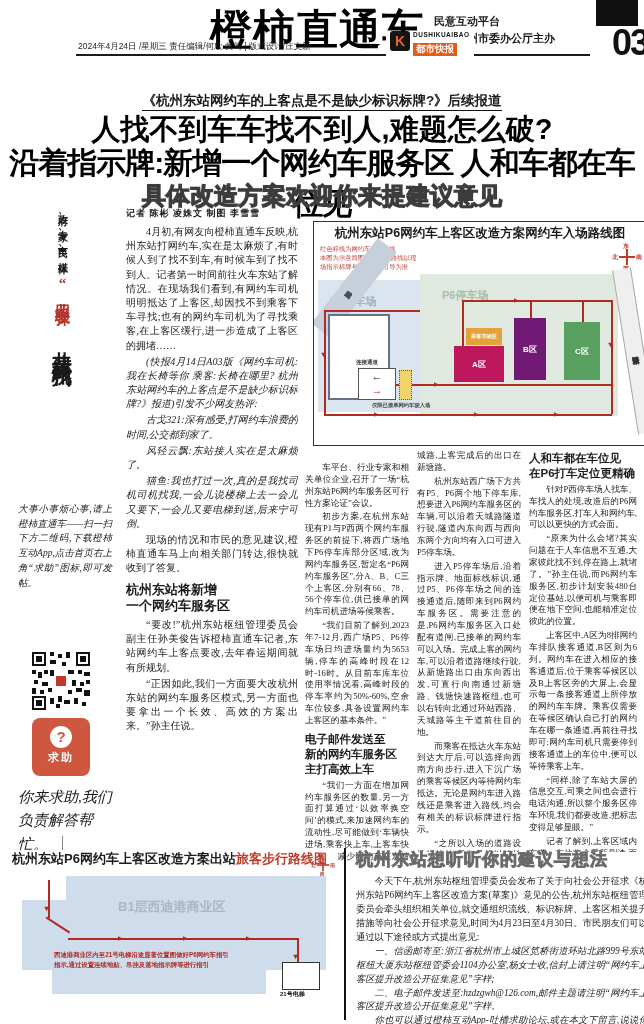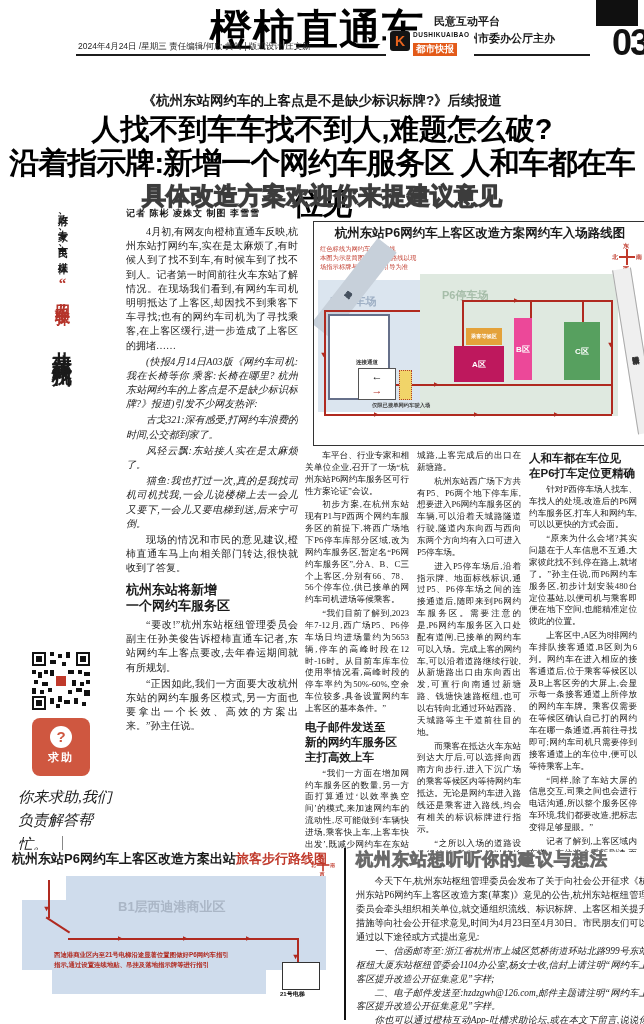--- a/index.html
+++ b/index.html
@@ -15,21 +15,21 @@
   .dateline{left:78px;top:41px;font:400 8.5px "Liberation Sans",sans-serif;color:#222;}
   .hrule{left:76px;top:54px;width:514px;height:2px;background:#1c1c1c;}
   .logo{left:386px;top:31px;display:flex;align-items:flex-start;background:#fff;padding:0 4px;}
   .logo-k{width:20px;height:20px;background:#141414;border-radius:3px;color:#e8641f;
         font:900 14px/20px "Liberation Sans",sans-serif;text-align:center;}
   .logo-txt{margin-left:3px;font-family:"Liberation Sans",sans-serif;}
   .logo-latin{font-size:6.5px;font-weight:700;letter-spacing:.5px;color:#111;}
   .logo-cn{font-size:9.5px;font-weight:900;color:#fff;background:#e35a19;padding:0 3px;margin-top:1px;display:inline-block;}
   
   .kicker{top:92px;left:0;right:0;text-align:center;font:700 13.5px "Liberation Sans",sans-serif;}
-  .kicker span{border-bottom:1.5px solid #111;padding-bottom:13px;}
+  .kicker span{border-bottom:1.5px solid #111;padding-bottom:2px;}
   .hl{left:0;right:0;text-align:center;font-family:"Liberation Sans",sans-serif;font-weight:900;color:#000;}
   .hl1{top:110px;font-size:29px;}
   .hl2{top:143px;font-size:30px;letter-spacing:-1px;}
   .hl3{top:180px;font-size:24px;font-weight:700;color:#fff;-webkit-text-stroke:1.1px #3c3c3c;
        text-shadow:0 0 1px #555;}
   
   .sidebar{left:6px;top:206px;width:114px;height:650px;}
   .slogans{left:50%;transform:translateX(-50%);top:0;writing-mode:vertical-rl;text-orientation:upright;
        height:300px;font-family:"Liberation Serif",serif;}
   .slog-s{font-size:10px;font-weight:700;letter-spacing:2px;}
@@ -45,21 +45,21 @@
   .sb-vline{left:56px;top:630px;width:1px;height:36px;background:#888;}
   
   .col{text-align:justify;}
   .col p{margin:0 0 2px;text-indent:2em;}
   .col1{left:126px;top:207px;width:172px;height:645px;font-size:10px;line-height:1.42;overflow:hidden;}
   .byline{font:700 9px "Liberation Sans",sans-serif;text-indent:0!important;margin-bottom:5px!important;letter-spacing:1px;}
   .kai{font-style:italic;color:#222;}
   .subhead{font:900 13px/1.25 "Liberation Sans",sans-serif;text-indent:0!important;margin:6px 0 4px!important;}
   .subhead2{font:900 11.5px/1.3 "Liberation Sans",sans-serif;text-indent:0!important;margin:5px 0 3px!important;}
   .col2,.col3,.col4{top:450px;width:104px;height:402px;font-size:8.6px;line-height:1.38;overflow:hidden;}
-  .col2{left:305px;} .col3{left:417px;} .col4{left:529px;top:446px;width:108px;height:406px;}
+  .col2{left:305px;margin-top:12px;} .col3{left:417px;} .col4{left:529px;top:446px;width:108px;height:406px;}
   
   .d1{left:305px;top:221px;width:332px;height:223px;border:1px solid #333;background:#fff;overflow:hidden;margin-left:8px;}
   .d1-title{top:3px;left:0;right:0;text-align:center;font:900 12.5px "Liberation Sans",sans-serif;}
   .d1-note{left:6px;top:23px;width:124px;font:400 6.3px/1.4 "Liberation Sans",sans-serif;color:#c0392b;}
   .compass{width:30px;height:30px;font:700 6px "Liberation Sans",sans-serif;color:#c0392b;}
   .compass .cx{left:14px;top:7px;width:2px;height:16px;background:#c0392b;}
   .compass .cy{left:7px;top:14px;width:16px;height:2px;background:#c0392b;}
   .cn-u{left:11px;top:0;} .cn-d{left:11px;top:23px;} .cn-l{left:0;top:11px;} .cn-r{left:24px;top:11px;}
   .d1 .compass{right:4px;top:20px;}
   .p5area{left:4px;top:58px;width:102px;height:132px;background:#dbe5ef;}
@@ -76,21 +76,21 @@
   .gate{left:44px;top:146px;width:36px;height:30px;background:#fff;border:1px solid #555;
        font:700 11px/14px "Liberation Sans",sans-serif;text-align:center;}
   .gate .ga1{color:#111;} .gate .ga2{color:#b02a20;}
   .gatelab{left:42px;top:137px;font:700 5.5px "Liberation Sans",sans-serif;color:#333;}
   .barrier{left:85px;top:148px;width:11px;height:28px;background:#f1d469;border:1px dotted #b03a2e;}
   .barlab{left:58px;top:180px;font:700 5.3px "Liberation Sans",sans-serif;color:#444;}
   .waitbox{left:152px;top:106px;width:36px;height:17px;background:#e4a23a;color:#fff;
        font:700 5.2px/17px "Liberation Sans",sans-serif;text-align:center;}
   .zone{color:#fff;font:700 8px "Liberation Sans",sans-serif;display:flex;align-items:center;justify-content:center;}
   .za{left:140px;top:124px;width:50px;height:36px;background:#be185d;}
-  .zb{left:200px;top:96px;width:18px;height:62px;background:#ec4899;}
+  .zb{left:200px;top:96px;width:32px;height:62px;background:#701a75;}
   .zc{left:250px;top:100px;width:36px;height:58px;background:#57a05f;}
   .rl{background:#b02a20;}
   .arr{color:#b02a20;font-size:6px;line-height:6px;}
   
   .d2{left:8px;top:850px;width:330px;height:170px;background:#fff;}
   .d2-title{top:0;left:4px;font:900 13px "Liberation Sans",sans-serif;}
   .d2-title .red{color:#c0392b;}
   .d2 .compass{right:0;top:0;transform:scale(.8);}
   .b1area{left:14px;top:26px;width:304px;height:118px;background:#cfdcec;}
   .b1cut1{left:14px;top:26px;width:44px;height:24px;background:#fff;}
@@ -134,20 +134,21 @@
   <div class="abs hl hl1">人找不到车车找不到人,难题怎么破?</div>
   <div class="abs hl hl2">沿着指示牌:新增一个网约车服务区 人和车都在车位见</div>
   <div class="abs hl hl3">具体改造方案欢迎你来提建议意见</div>
 
   <div class="abs sidebar">
     <div class="abs slogans">
       <span class="slog-s">政府、专家、市民、媒体</span>
       <span class="slog-r">“四手联弹”</span>
       <span class="slog-l">共建美好杭州</span>
     </div>
+    <div class="abs sb-note">大事小事烦心事,请上橙柿直通车——扫一扫下方二维码,下载橙柿互动App,点击首页右上角“求助”图标,即可发帖。</div>
     <div class="abs qr">
       <svg width="58" height="58" viewBox="0 0 29 29" shape-rendering="crispEdges">
         <rect width="29" height="29" fill="#fff"></rect>
         <path fill="#111" d="M0 0h7v7H0zM22 0h7v7h-7zM0 22h7v7H0z"></path>
         <path fill="#fff" d="M1 1h5v5H1zM23 1h5v5h-5zM1 23h5v5H1z"></path>
         <path fill="#111" d="M2 2h3v3H2zM24 2h3v3h-3zM2 24h3v3H2z"></path>
         <path fill="#111" d="M9 0h2v2H9zM13 1h2v2h-2zM17 0h2v3h-2zM9 4h3v2H9zM15 5h2v2h-2zM0 9h2v2H0zM3 10h2v3H3zM6 9h2v2H6zM9 9h2v3H9zM18 9h3v2h-3zM23 9h2v2h-2zM26 10h3v2h-3zM1 14h2v2H1zM5 15h3v2H5zM20 14h2v3h-2zM24 15h2v2h-2zM27 14h2v2h-2zM0 18h2v3H0zM4 19h2v2H4zM8 18h2v2H8zM18 19h2v2h-2zM22 18h3v2h-3zM26 19h3v3h-3zM9 23h2v3H9zM13 22h2v3h-2zM16 24h3v2h-3zM21 23h2v3h-2zM25 25h2v2h-2zM12 26h2v2h-2z"></path>
         <rect x="12" y="12" width="5" height="5" fill="#c0392b"></rect>
       </svg>
     </div>

